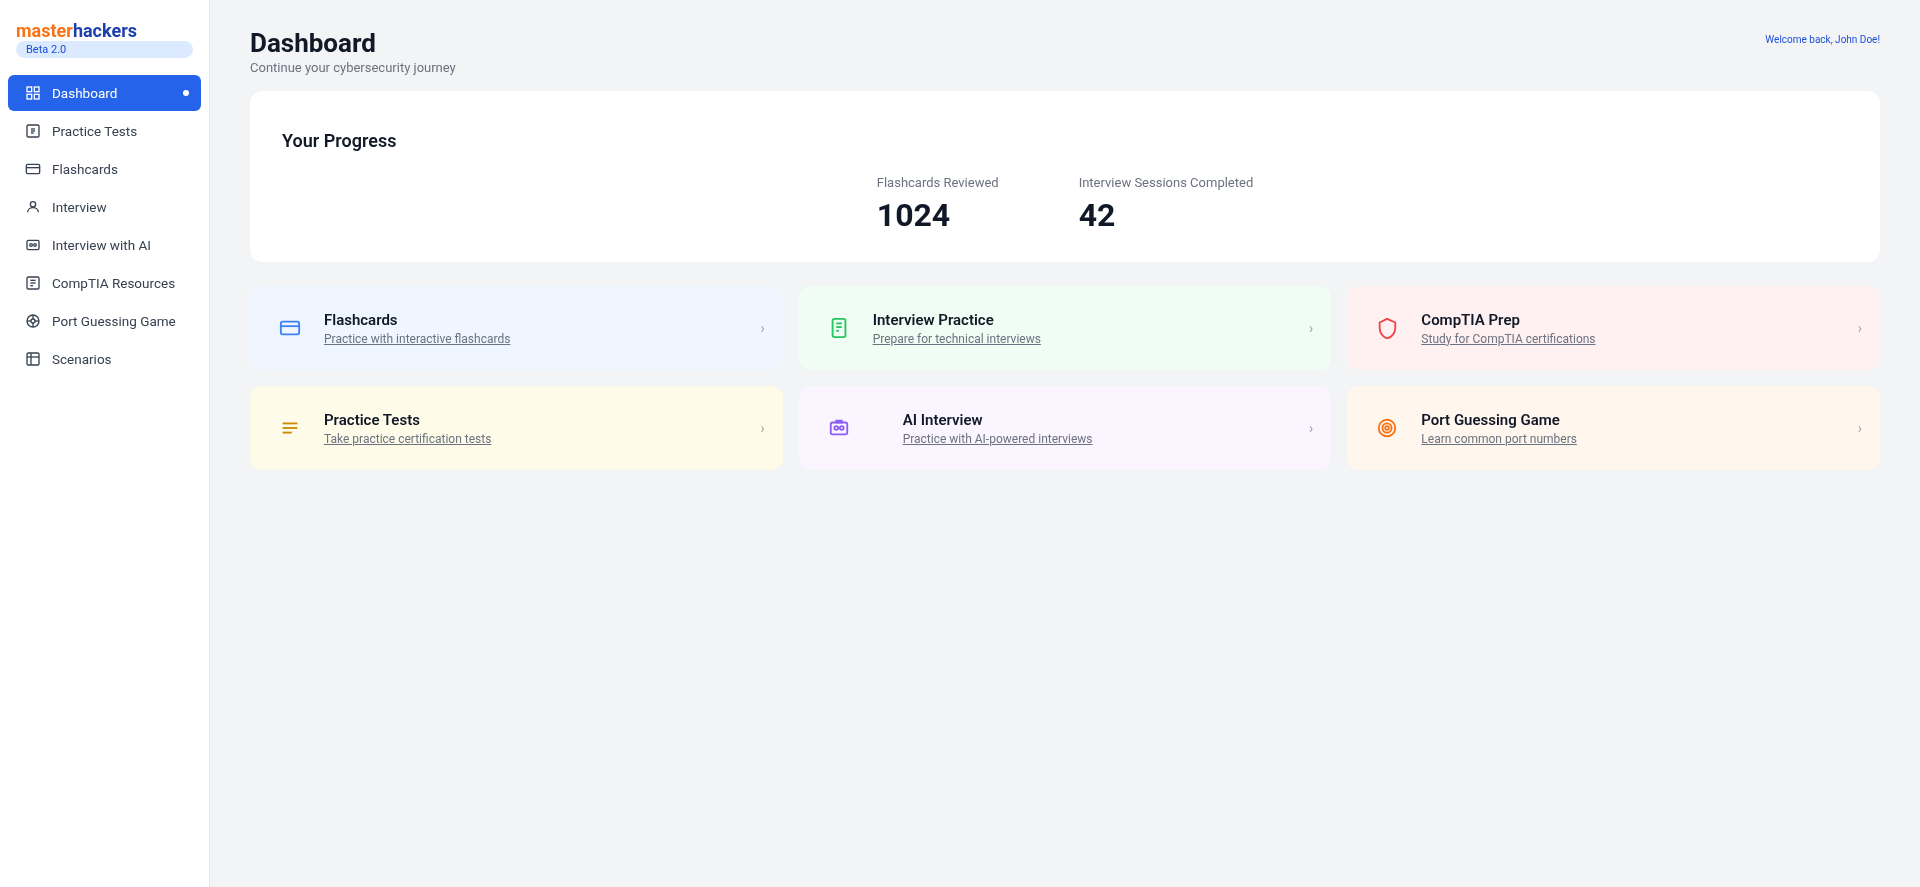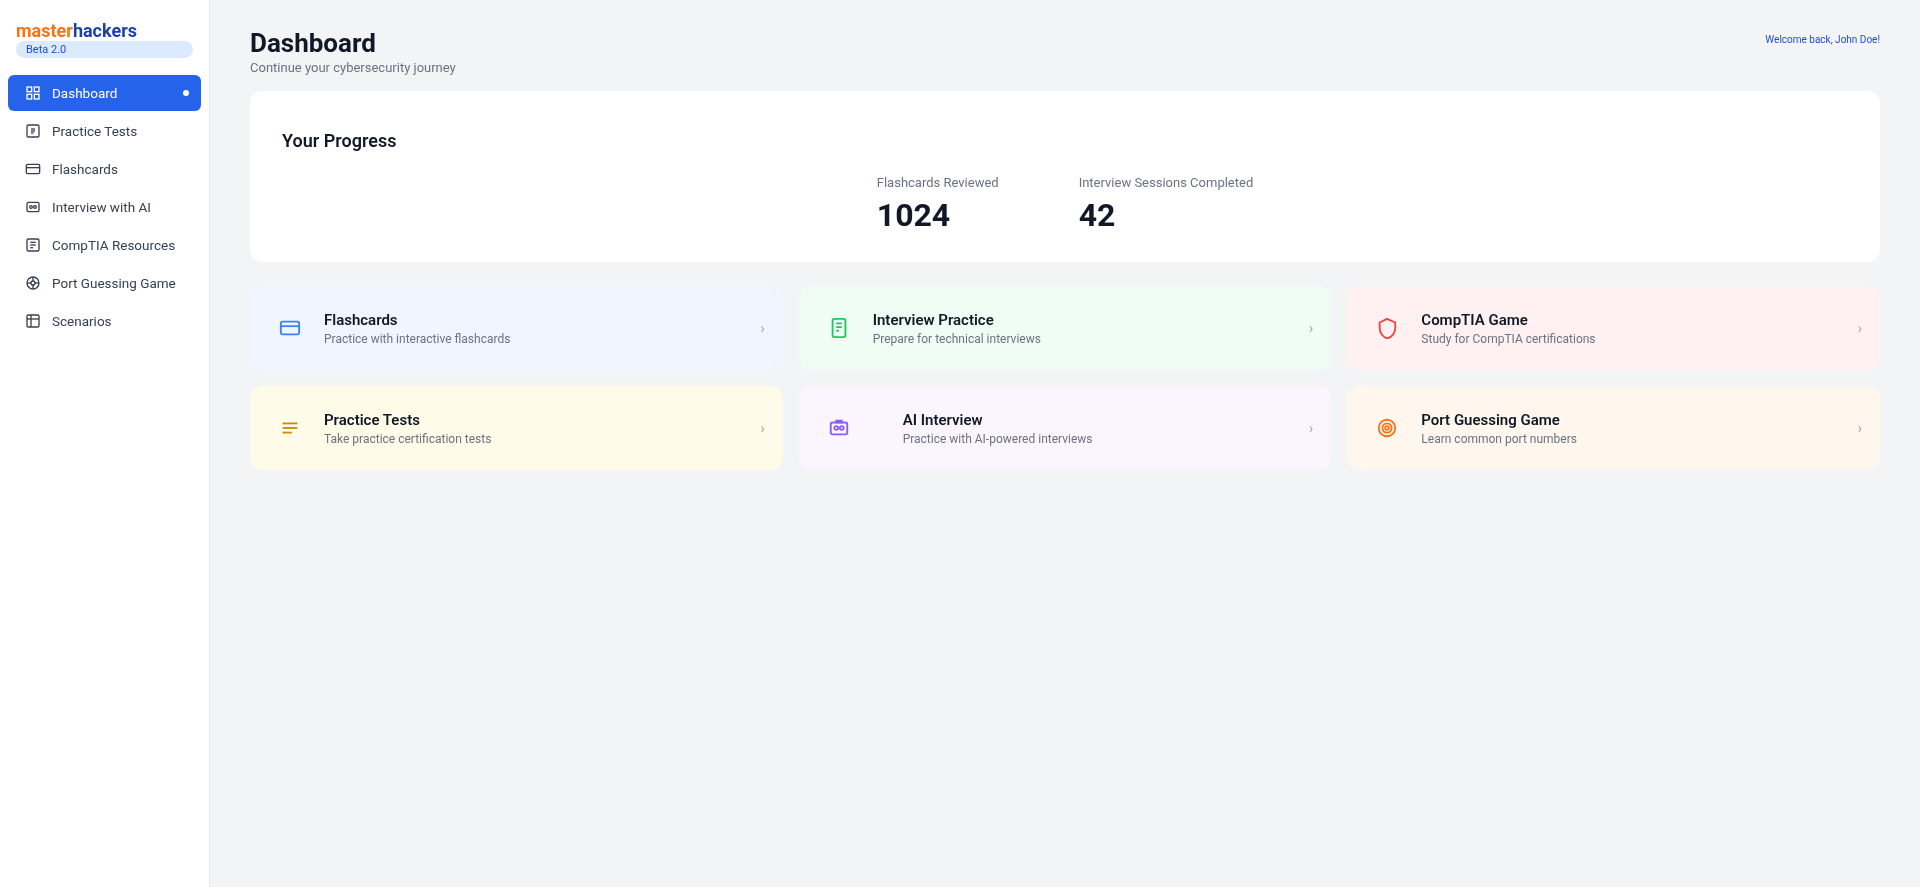--- a/index.html
+++ b/index.html
@@ -121,21 +121,21 @@
     .feature-icon-wrap {
       width: 40px;
       height: 40px;
       border-radius: 8px;
       display: flex;
       align-items: center;
       justify-content: center;
       flex-shrink: 0;
     }
     .feature-card-title { font-size: 15px; font-weight: 600; color: #111827; margin-bottom: 3px; }
-    .feature-card-desc { font-size: 12px; color: #6b7280; }
+    .feature-card-desc { font-size: 12px; color: #6b7280; text-decoration: underline; }
 
     
     .card-blue { background: #eff6ff; }
     .card-green { background: #f0fdf4; }
     .card-red { background: #fff1f2; }
     .card-yellow { background: #fefce8; }
     .card-purple { background: #faf5ff; gap: 44px; }
     .card-orange { background: #fff7ed; }
   </style>
 </head>
@@ -175,20 +175,29 @@
   <div class="nav-item">
     <span class="nav-icon">
       <svg width="16" height="16" viewBox="0 0 24 24" fill="none" stroke="currentColor" stroke-width="2">
           <rect x="2" y="5" width="20" height="14" rx="2"></rect>
           <line x1="2" y1="10" x2="22" y2="10"></line>
         </svg>
     </span>
     <span>Flashcards</span>
   </div>
 
+  <div class="nav-item">
+    <span class="nav-icon">
+      <svg width="16" height="16" viewBox="0 0 24 24" fill="none" stroke="currentColor" stroke-width="2">
+          <circle cx="12" cy="8" r="4"></circle>
+          <path d="M4 20c0-4 3.6-7 8-7s8 3 8 7"></path>
+        </svg>
+    </span>
+    <span>Interview</span>
+  </div>
 
   <div class="nav-item">
     <span class="nav-icon">
       <svg width="16" height="16" viewBox="0 0 24 24" fill="none" stroke="currentColor" stroke-width="2">
           <rect x="3" y="5" width="18" height="14" rx="2"></rect>
           <circle cx="9" cy="12" r="2"></circle>
           <circle cx="15" cy="12" r="2"></circle>
         </svg>
     </span>
     <span>Interview with AI</span>
@@ -288,21 +297,21 @@
       <span class="feature-card-chevron">›</span>
     </div>
 
     <div class="feature-card card-red">
       <div class="feature-icon-wrap">
         <svg width="22" height="22" viewBox="0 0 24 24" fill="none" stroke="#ef4444" stroke-width="2">
             <path d="M12 2L4 6v6c0 5.25 3.5 10.15 8 11.35C17.5 22.15 21 17.25 21 12V6L12 2z"></path>
           </svg>
       </div>
       <div>
-        <div class="feature-card-title">CompTIA Game</div>
+        <div class="feature-card-title">CompTIA Prep</div>
         <div class="feature-card-desc">Study for CompTIA certifications</div>
       </div>
       <span class="feature-card-chevron">›</span>
     </div>
 
     <div class="feature-card card-yellow">
       <div class="feature-icon-wrap">
         <svg width="22" height="22" viewBox="0 0 24 24" fill="none" stroke="#ca8a04" stroke-width="2">
             <line x1="4" y1="7" x2="20" y2="7"></line>
             <line x1="4" y1="12" x2="20" y2="12"></line>

